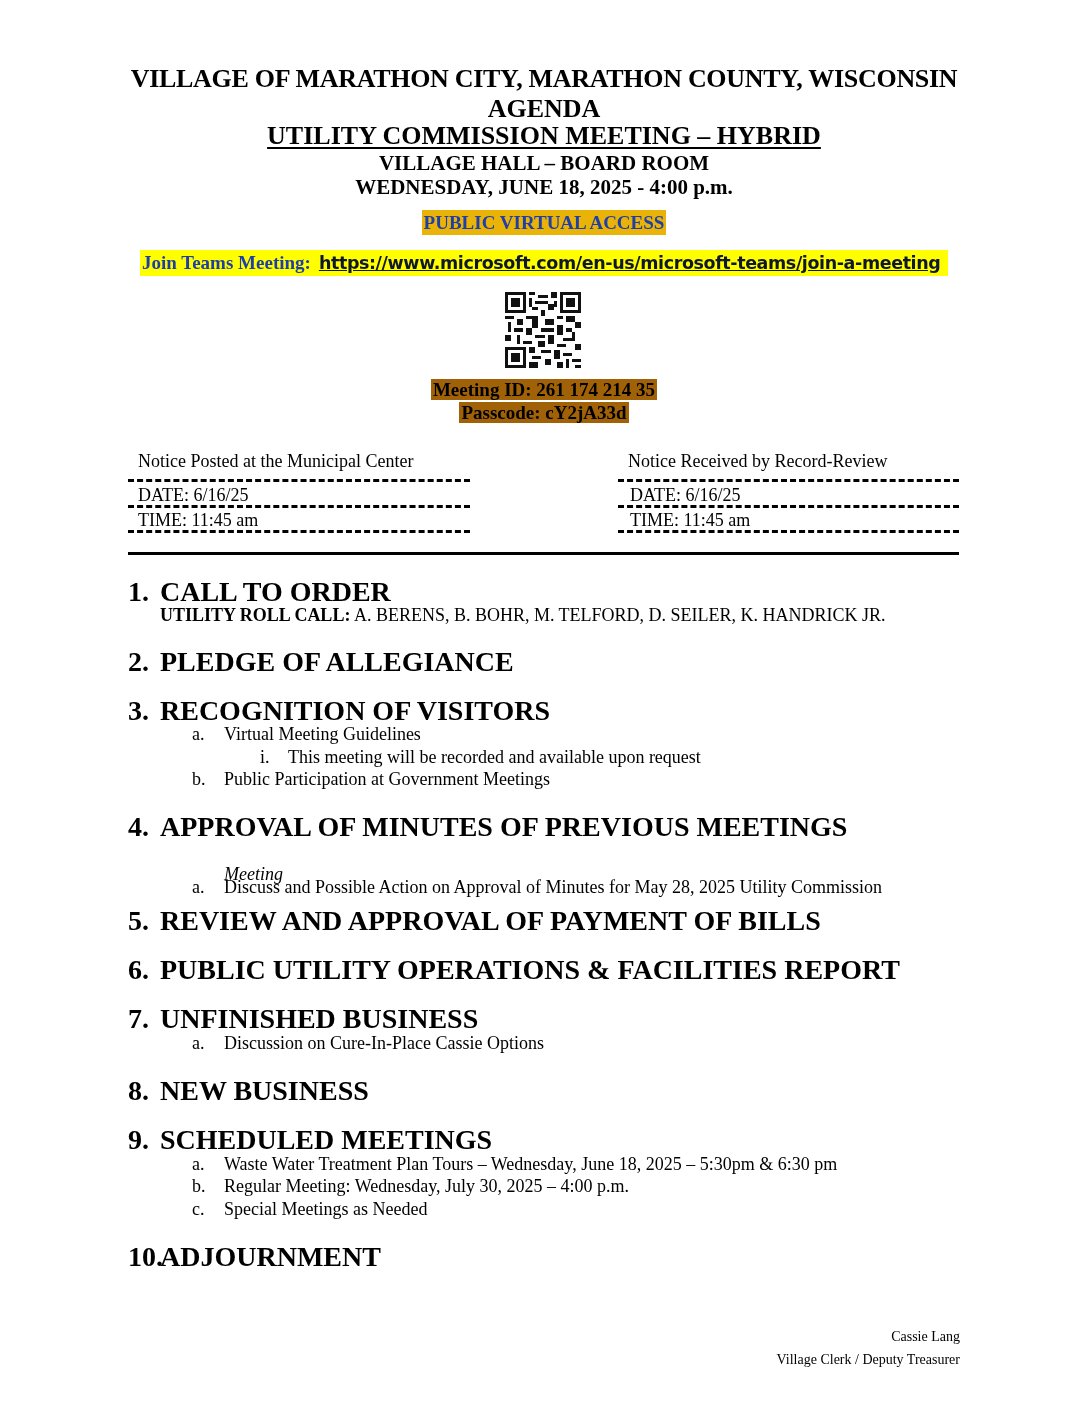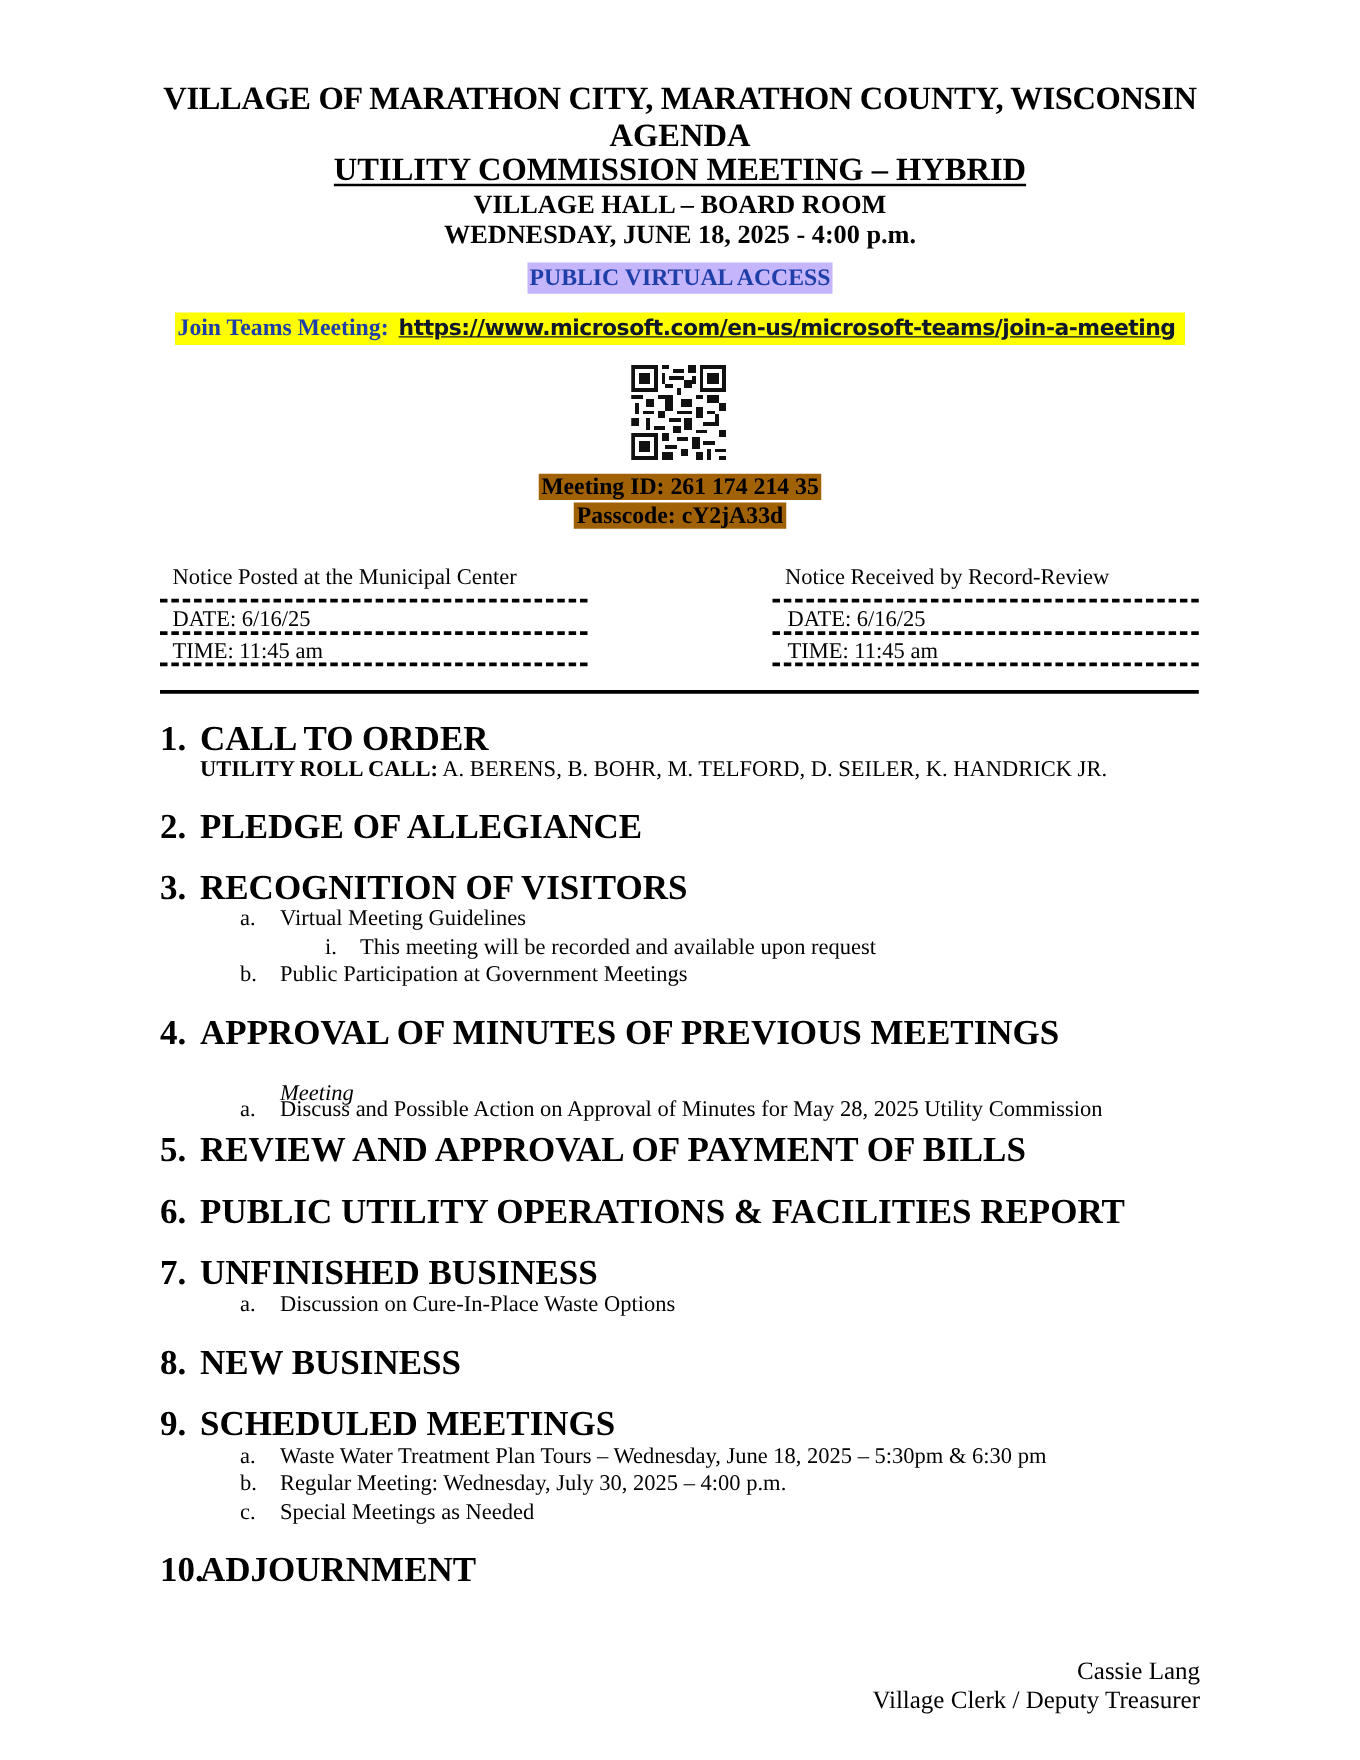--- a/index.html
+++ b/index.html
@@ -10,21 +10,21 @@
   .page { position: absolute; left: 0; top: 0; width: 1088px; height: 1408px; }
 
   .hdr { position: absolute; left: 0; width: 1088px; text-align: center; font-weight: bold; }
   .h1 { top: 64px; font-size: 26px; line-height: 30px; letter-spacing: -0.3px; }
   .h2 { top: 94px; font-size: 26px; line-height: 30px; }
   .h3 { top: 121px; font-size: 26px; line-height: 30px; }
   .h3 span { text-decoration: underline; text-decoration-thickness: 2px; text-underline-offset: 3px; }
   .h4 { top: 151px; font-size: 21px; line-height: 24px; }
   .h5 { top: 175px; font-size: 21px; line-height: 24px; }
 
-  .hl { background: #c4b5fd; }
+  .hl { background: #eab308; }
   .pva { position: absolute; top: 212px; left: 0; width: 1088px; text-align: center; font-weight: bold; font-size: 19px; color: #1f3fa8; }
   .pva span { padding: 2px 2px; }
   .join { position: absolute; top: 250px; left: 140px; width: 808px; height: 26px; background: #ffff00; font-size: 19px; line-height: 26px; }
   .join .lbl { font-weight: bold; color: #1f3fa8; padding-left: 2px; }
   .join .url { font-family: "DejaVu Sans", sans-serif; font-size: 17.5px; font-weight: bold; color: #0f172a; text-decoration: underline; margin-left: 8px; letter-spacing: -0.4px; }
 
   .qr { position: absolute; left: 505px; top: 292px; width: 76px; height: 76px; }
 
   .mid { position: absolute; left: 0; width: 1088px; text-align: center; font-weight: bold; font-size: 19px; line-height: 22px; }
   .mid span { background: #a16207; padding: 0 2px; }
@@ -35,21 +35,21 @@
   .dash { position: absolute; height: 0; border-top: 3px dashed #000; }
   .solid { position: absolute; left: 128px; width: 831px; height: 3px; background: #000; top: 552px; }
 
   .item { position: absolute; left: 128px; font-size: 28px; font-weight: bold; line-height: 24px; }
   .item .num { display: inline-block; width: 32px; }
   .sub { position: absolute; font-size: 18px; line-height: 22px; }
   .sub .let { display: inline-block; width: 32px; }
   .rollcall { position: absolute; left: 160px; top: 604px; font-size: 18px; line-height: 22px; }
   .rollcall b { font-weight: bold; }
 
-  .sig { position: absolute; right: 128px; font-size: 20px; line-height: 22px; }
+  .sig { position: absolute; right: 128px; font-size: 14px; line-height: 22px; }
 </style>
 </head>
 <body>
 
 <div class="page">
 
   <div class="hdr h1">VILLAGE OF MARATHON CITY, MARATHON COUNTY, WISCONSIN</div>
   <div class="hdr h2">AGENDA</div>
   <div class="hdr h3"><span>UTILITY COMMISSION MEETING – HYBRID</span></div>
   <div class="hdr h4">VILLAGE HALL – BOARD ROOM</div>
@@ -152,21 +152,21 @@
 
   <div class="item" style="top:815px;"><span class="num">4.</span><span>APPROVAL OF MINUTES OF PREVIOUS MEETINGS</span></div>
   <div class="sub" style="left:192px; top:840px;margin-top:36px;"><span class="let">a.</span><span>Discuss and Possible Action on Approval of Minutes for May 28, 2025 Utility Commission</span></div>
   <div class="sub" style="left:224px; top:863px;font-style:italic;">Meeting</div>
 
   <div class="item" style="top:909px;"><span class="num">5.</span><span>REVIEW AND APPROVAL OF PAYMENT OF BILLS</span></div>
 
   <div class="item" style="top:958px;"><span class="num">6.</span><span>PUBLIC UTILITY OPERATIONS &amp; FACILITIES REPORT</span></div>
 
   <div class="item" style="top:1007px;"><span class="num">7.</span><span>UNFINISHED BUSINESS</span></div>
-  <div class="sub" style="left:192px; top:1032px;"><span class="let">a.</span><span>Discussion on Cure-In-Place Waste Options</span></div>
+  <div class="sub" style="left:192px; top:1032px;"><span class="let">a.</span><span>Discussion on Cure-In-Place Cassie Options</span></div>
 
   <div class="item" style="top:1079px;"><span class="num">8.</span><span>NEW BUSINESS</span></div>
 
   <div class="item" style="top:1128px;"><span class="num">9.</span><span>SCHEDULED MEETINGS</span></div>
   <div class="sub" style="left:192px; top:1153px;"><span class="let">a.</span><span>Waste Water Treatment Plan Tours – Wednesday, June 18, 2025 – 5:30pm &amp; 6:30 pm</span></div>
   <div class="sub" style="left:192px; top:1175px;"><span class="let">b.</span><span>Regular Meeting: Wednesday, July 30, 2025 – 4:00 p.m.</span></div>
   <div class="sub" style="left:192px; top:1198px;"><span class="let">c.</span><span>Special Meetings as Needed</span></div>
 
   <div class="item" style="top:1245px;"><span class="num">10.</span><span>ADJOURNMENT</span></div>
 

